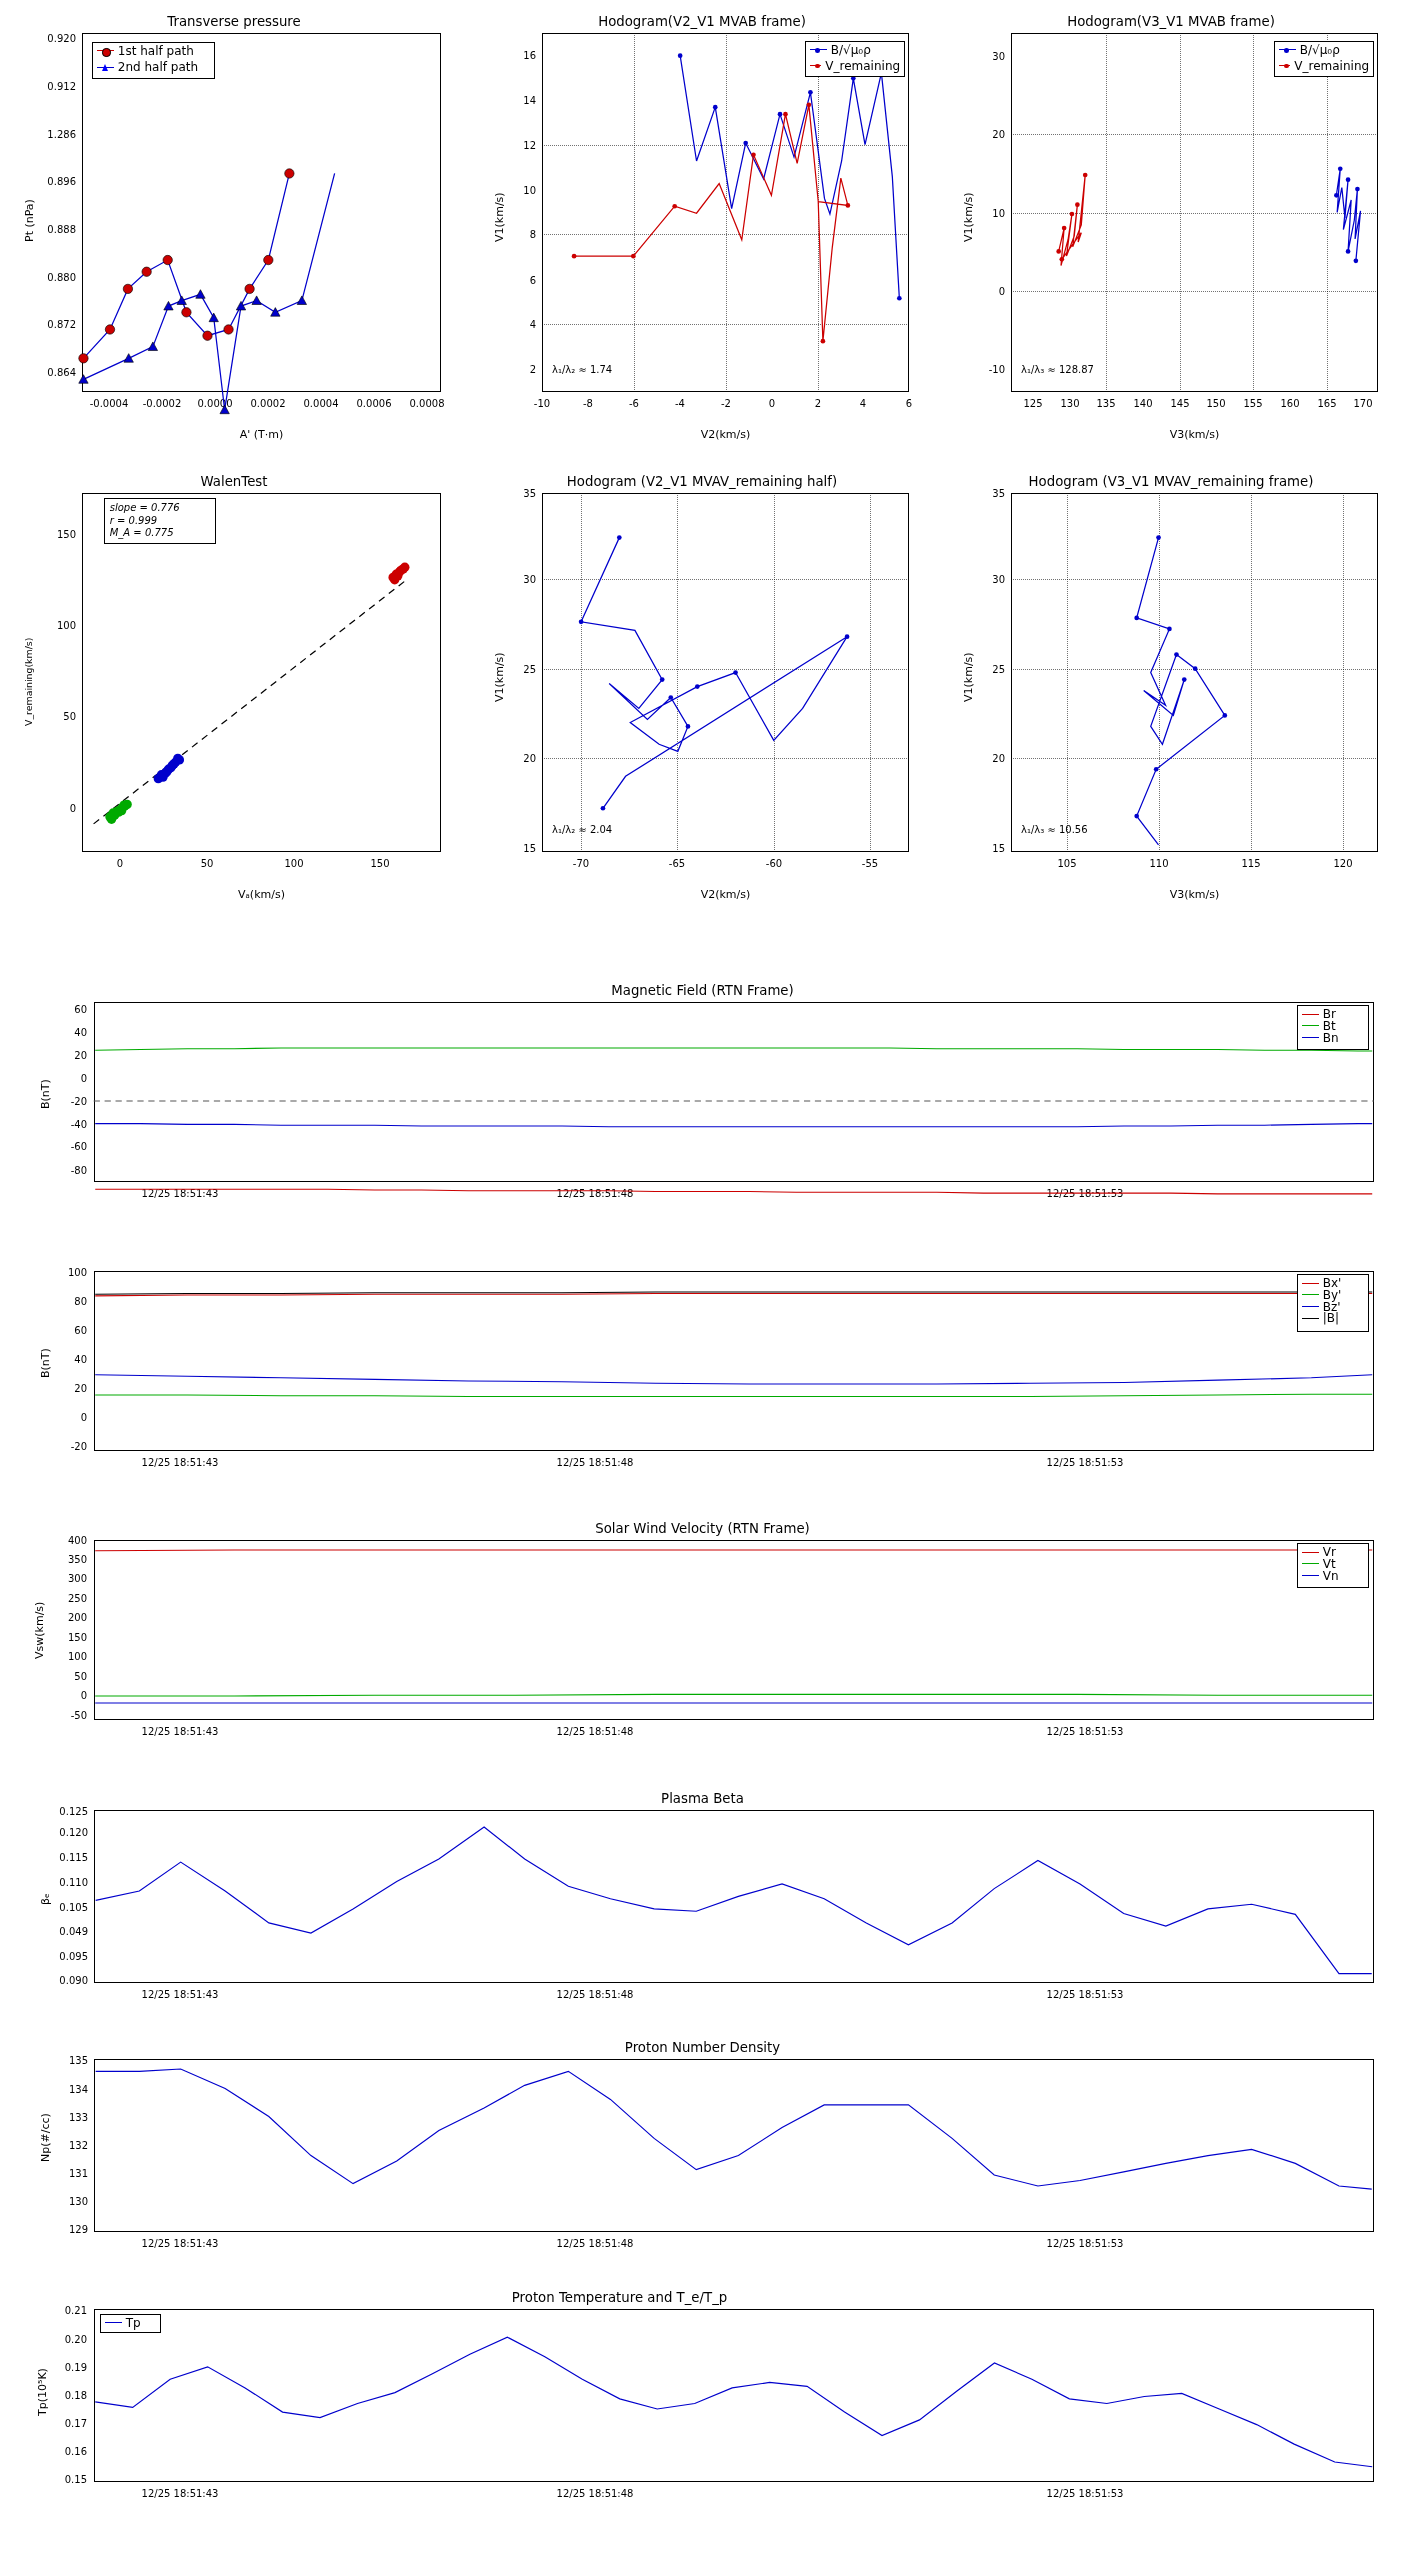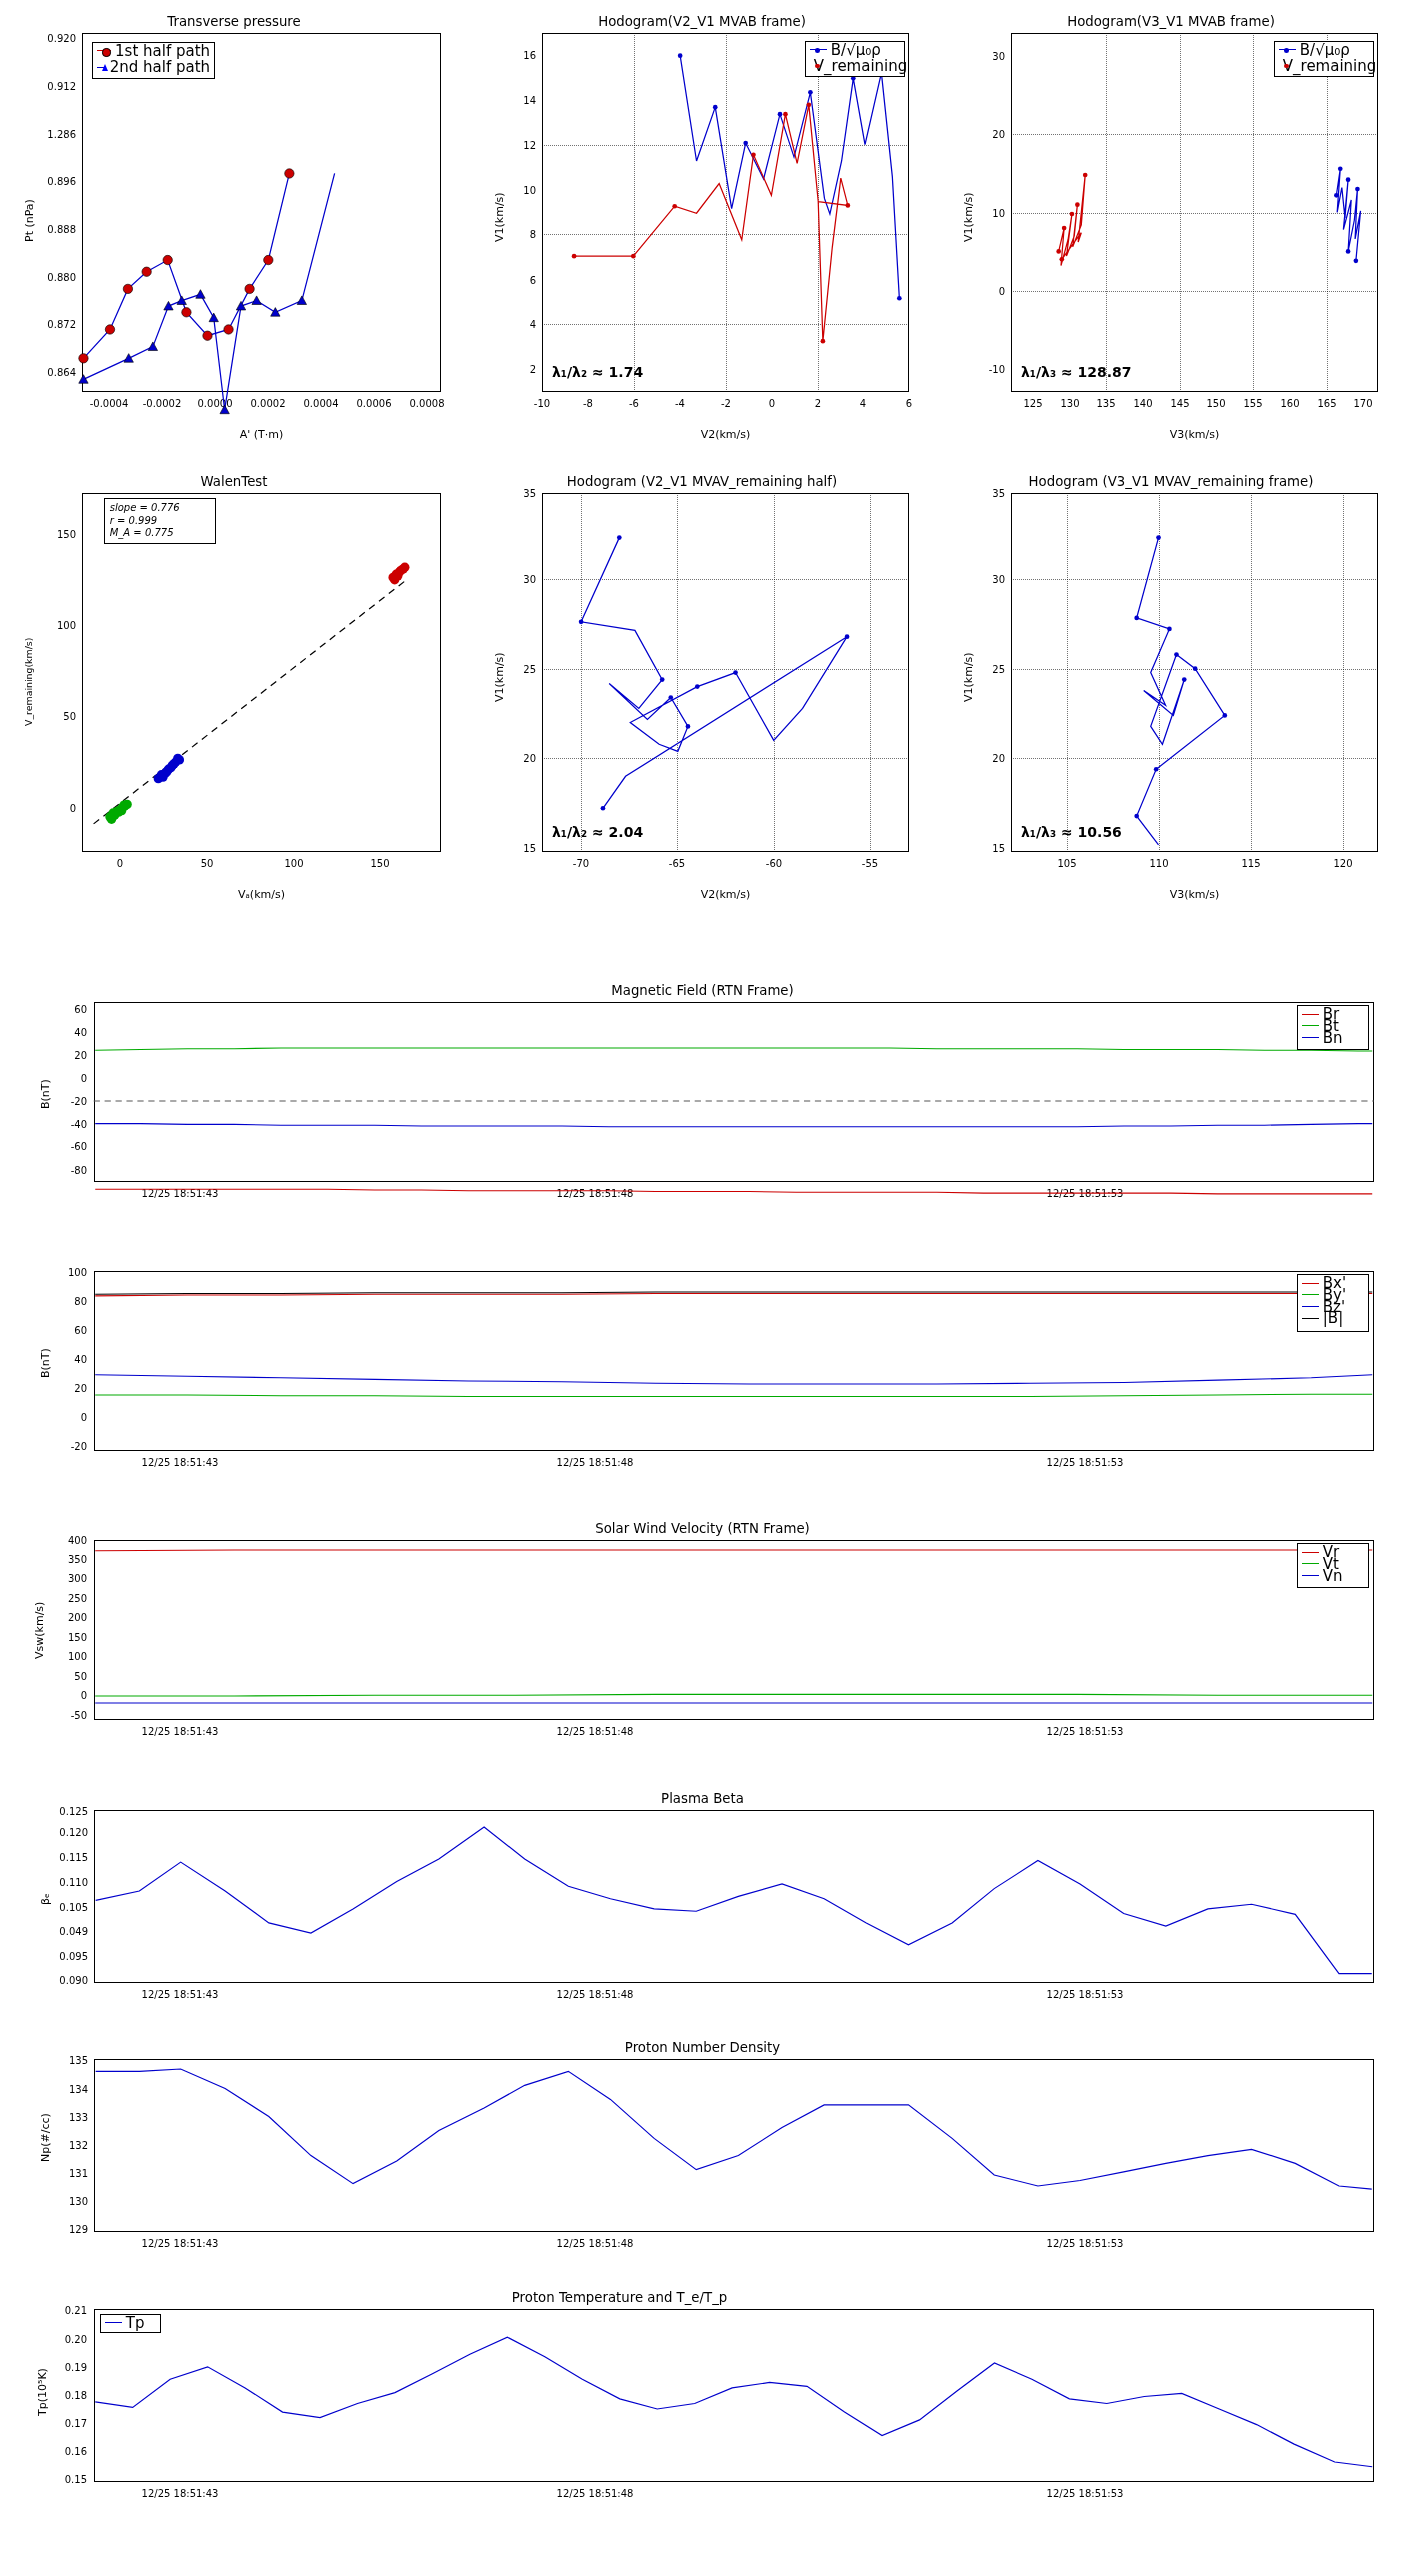--- a/index.html
+++ b/index.html
@@ -10,26 +10,26 @@
   .panel{position:absolute;box-sizing:border-box;}
   .plotbox{position:absolute;border:0.8px solid #000;background:#fff;box-sizing:border-box;}
   .title{position:absolute;width:100%;text-align:center;font-size:13.3px;color:#000;}
   .ylabel{position:absolute;transform-origin:0 0;font-size:11px;white-space:nowrap;}
   .xlabel{position:absolute;text-align:center;font-size:11px;width:100%;}
   .tick{position:absolute;font-size:10px;color:#000;white-space:nowrap;}
   .tickx{transform:translateX(-50%);}
   .ticky{transform:translateY(-50%);text-align:right;}
   .grid-v{position:absolute;width:0.8px;border-left:0.8px dotted #000;opacity:.55;}
   .grid-h{position:absolute;height:0.8px;border-top:0.8px dotted #000;opacity:.55;}
-  .legend{position:absolute;border:0.8px solid #000;background:#fff;font-size:15px;padding:2.3px 3.9px;box-sizing:border-box;}
+  .legend{position:absolute;border:0.8px solid #000;background:#fff;font-size:12px;padding:2.3px 3.9px;box-sizing:border-box;}
   .legend .row{display:flex;align-items:center;height:11.7px;white-space:nowrap;}
   .legend .swatch{display:inline-block;width:17px;height:0;border-top:1.6px solid #000;margin-right:3.9px;position:relative;}
   .legend .mk{position:absolute;left:5.5px;top:-3.1px;width:6.2px;height:6.2px;border-radius:50%;}
   .legend .mk.tri{border-radius:0;width:0;height:0;border-left:3.9px solid transparent;border-right:3.9px solid transparent;border-bottom:7px solid #00f;top:-3.9px;}
-  .annot{position:absolute;font-size:14px;white-space:nowrap;font-weight:bold;}
+  .annot{position:absolute;font-size:10px;white-space:nowrap;}
   svg{position:absolute;left:0;top:0;overflow:visible;}
   .boxnote{position:absolute;border:0.8px solid #000;background:#fff;font-size:10px;padding:3.1px 4.7px;line-height:1.25;}
 </style>
 </head>
 <body>
 
 <div class="page">
 
   <div class="panel" style="left:0;top:7.8px;width:468px;height:437px;">
     <div class="title" style="left:0;top:6.2px;">Transverse pressure</div>

